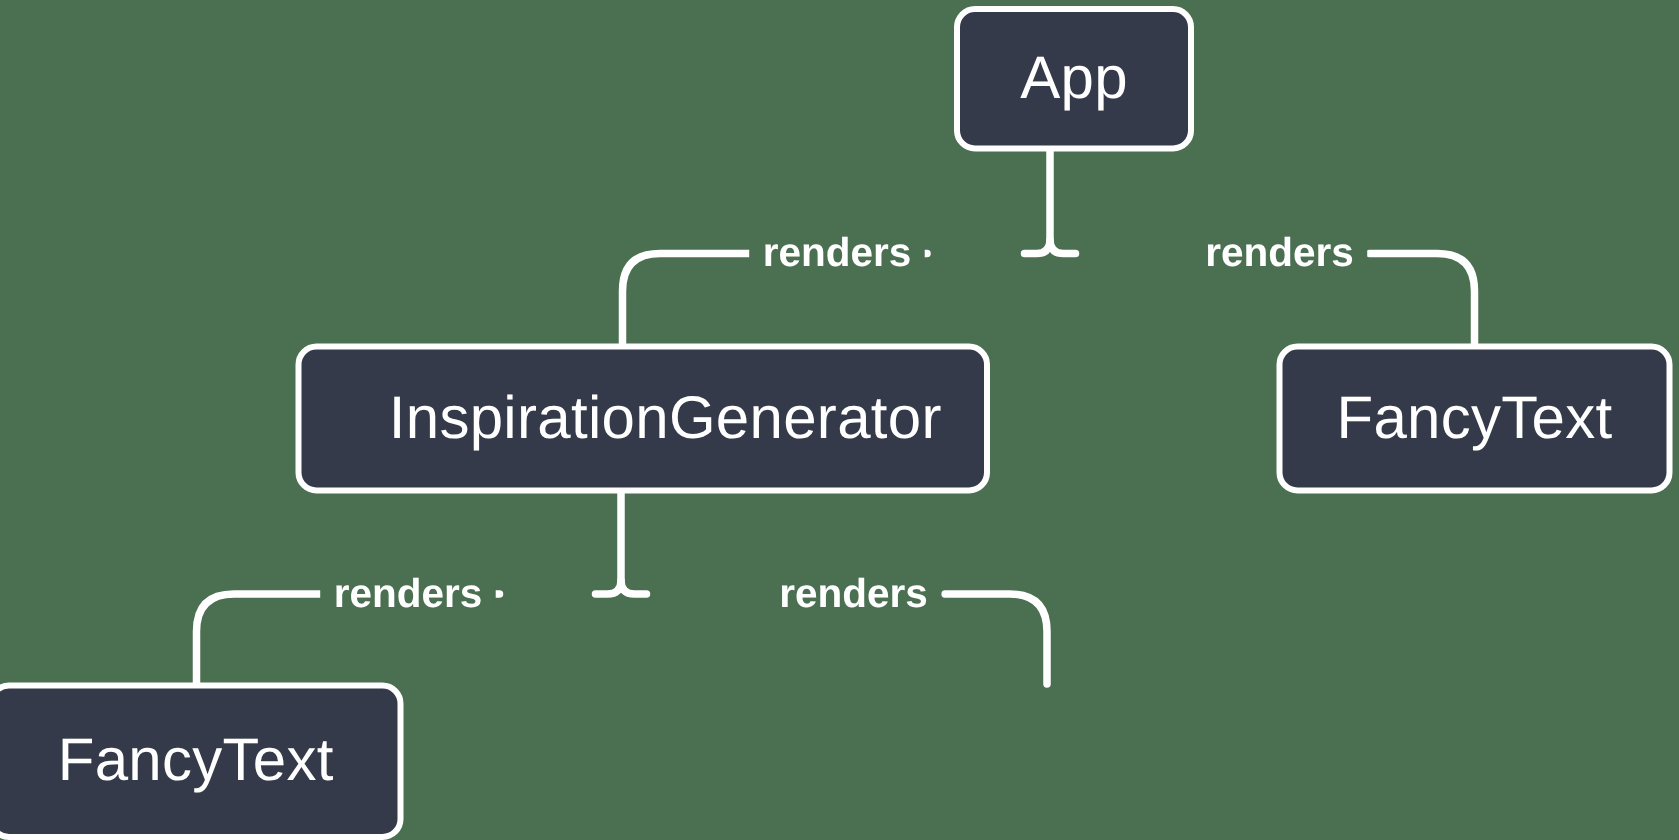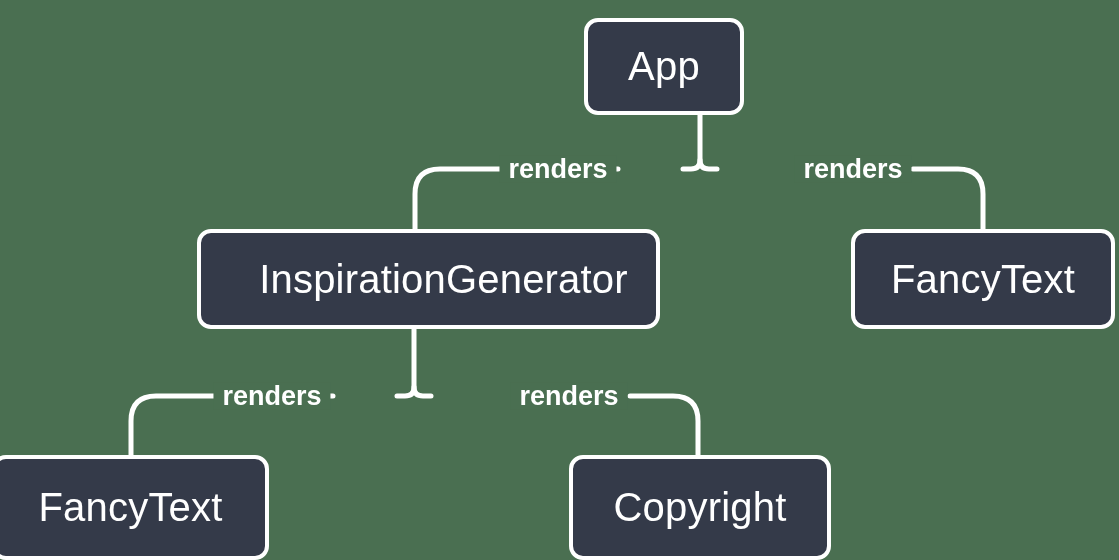--- a/index.html
+++ b/index.html
@@ -63,39 +63,36 @@
       <path d="M 700 160 Q 700 169 709 169 L 717 169"></path>
       <path d="M 618 169 L 440 169 Q 415 169 415 194 L 415 229"></path>
       <path d="M 913 169 L 958 169 Q 983 169 983 194 L 983 229"></path>
       <path d="M 414 329 L 414 387 Q 414 396 405 396 L 397 396"></path>
       <path d="M 414 387 Q 414 396 423 396 L 431 396"></path>
       <path d="M 333 396 L 156 396 Q 131 396 131 421 L 131 456"></path>
       <path d="M 630 396 L 673 396 Q 698 396 698 421 L 698 456"></path>
     </g>
   </svg>
 
-  <div class="node" style="left:584px; top:4px; width:160px; height:97px;margin-top:14px;">
+  <div class="node" style="left:636px; top:4px; width:160px; height:97px;">
     <span>App</span>
   </div>
 
   <div class="node" style="left:197px; top:229px; width:463px; height:100px;padding-left:30px;">
     <span>InspirationGenerator</span>
   </div>
 
   <div class="node" style="left:851px; top:229px; width:264px; height:100px;">
     <span>FancyText</span>
   </div>
 
   <div class="node" style="left:-8px; top:455px; width:277px; height:105px;">
     <span>FancyText</span>
   </div>
 
-  <div class="node" style="left:569px; top:455px; width:262px; height:105px;">
-    <span>Copyright</span>
-  </div>
 
   <div class="edge-label" style="left:558px; top:169px;">renders</div>
 
   <div class="edge-label" style="left:853px; top:169px;">renders</div>
 
   <div class="edge-label" style="left:272px; top:396px;">renders</div>
 
   <div class="edge-label" style="left:569px; top:396px;">renders</div>
 
 </div>

